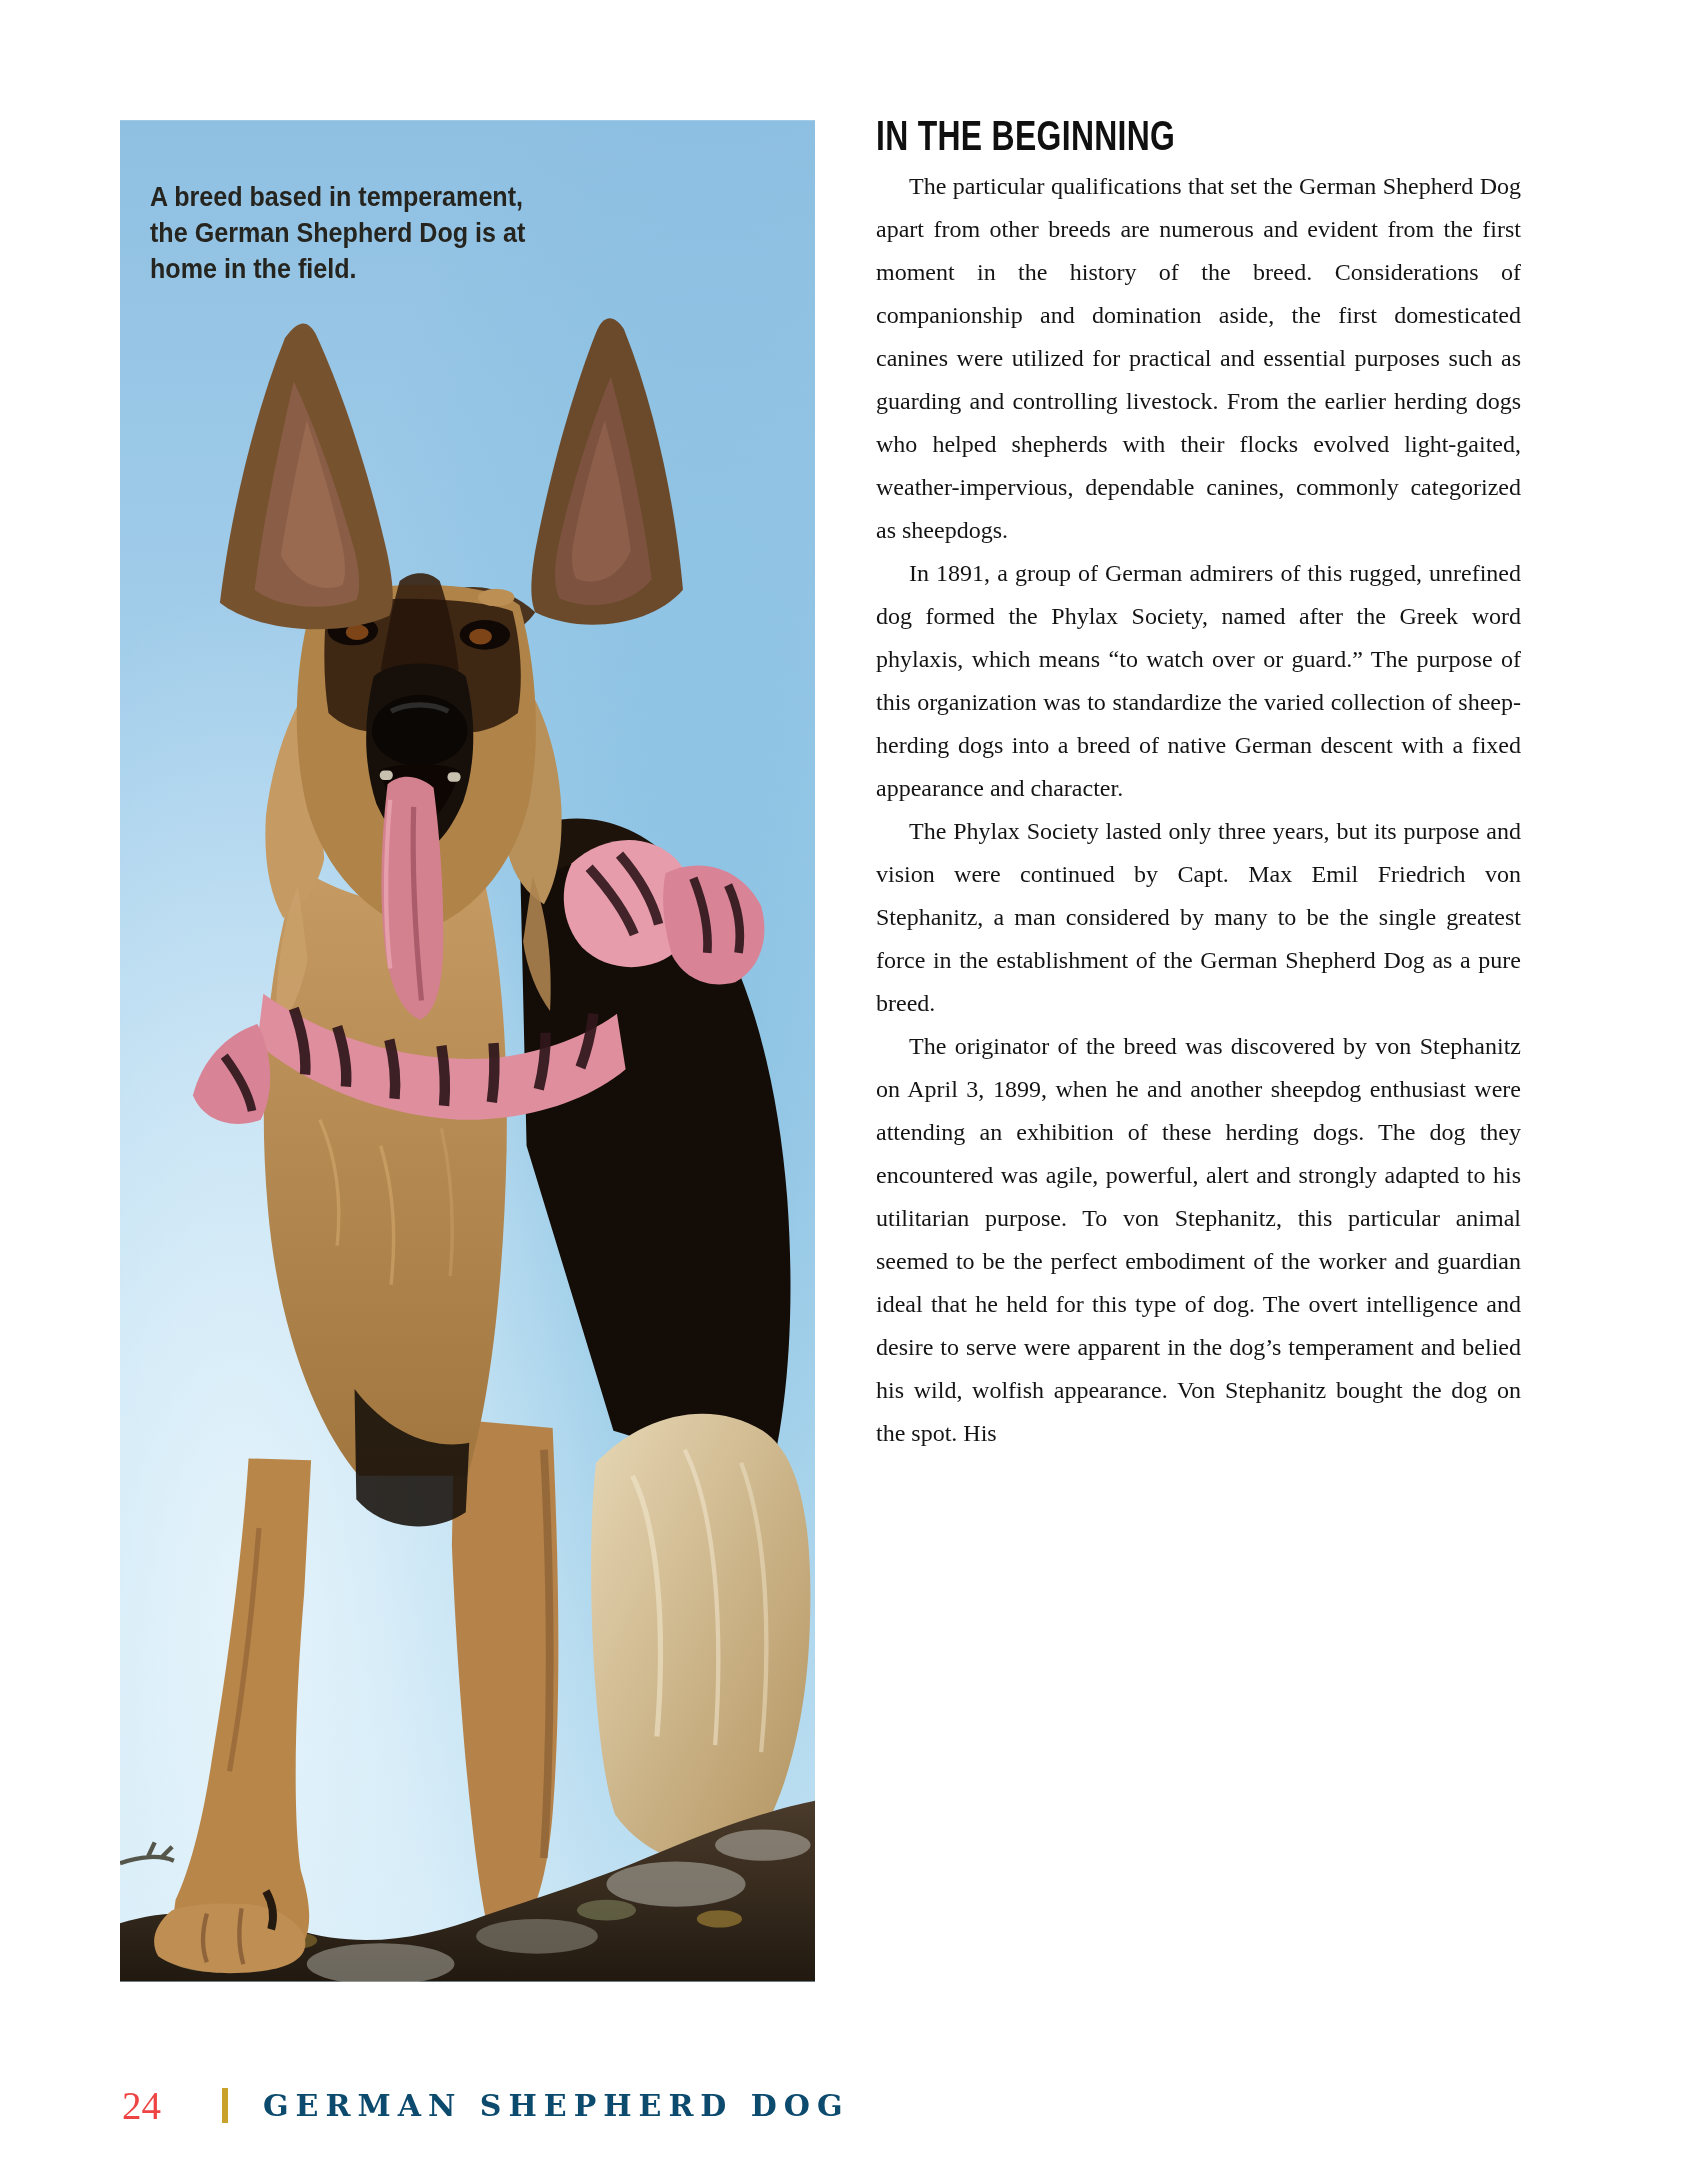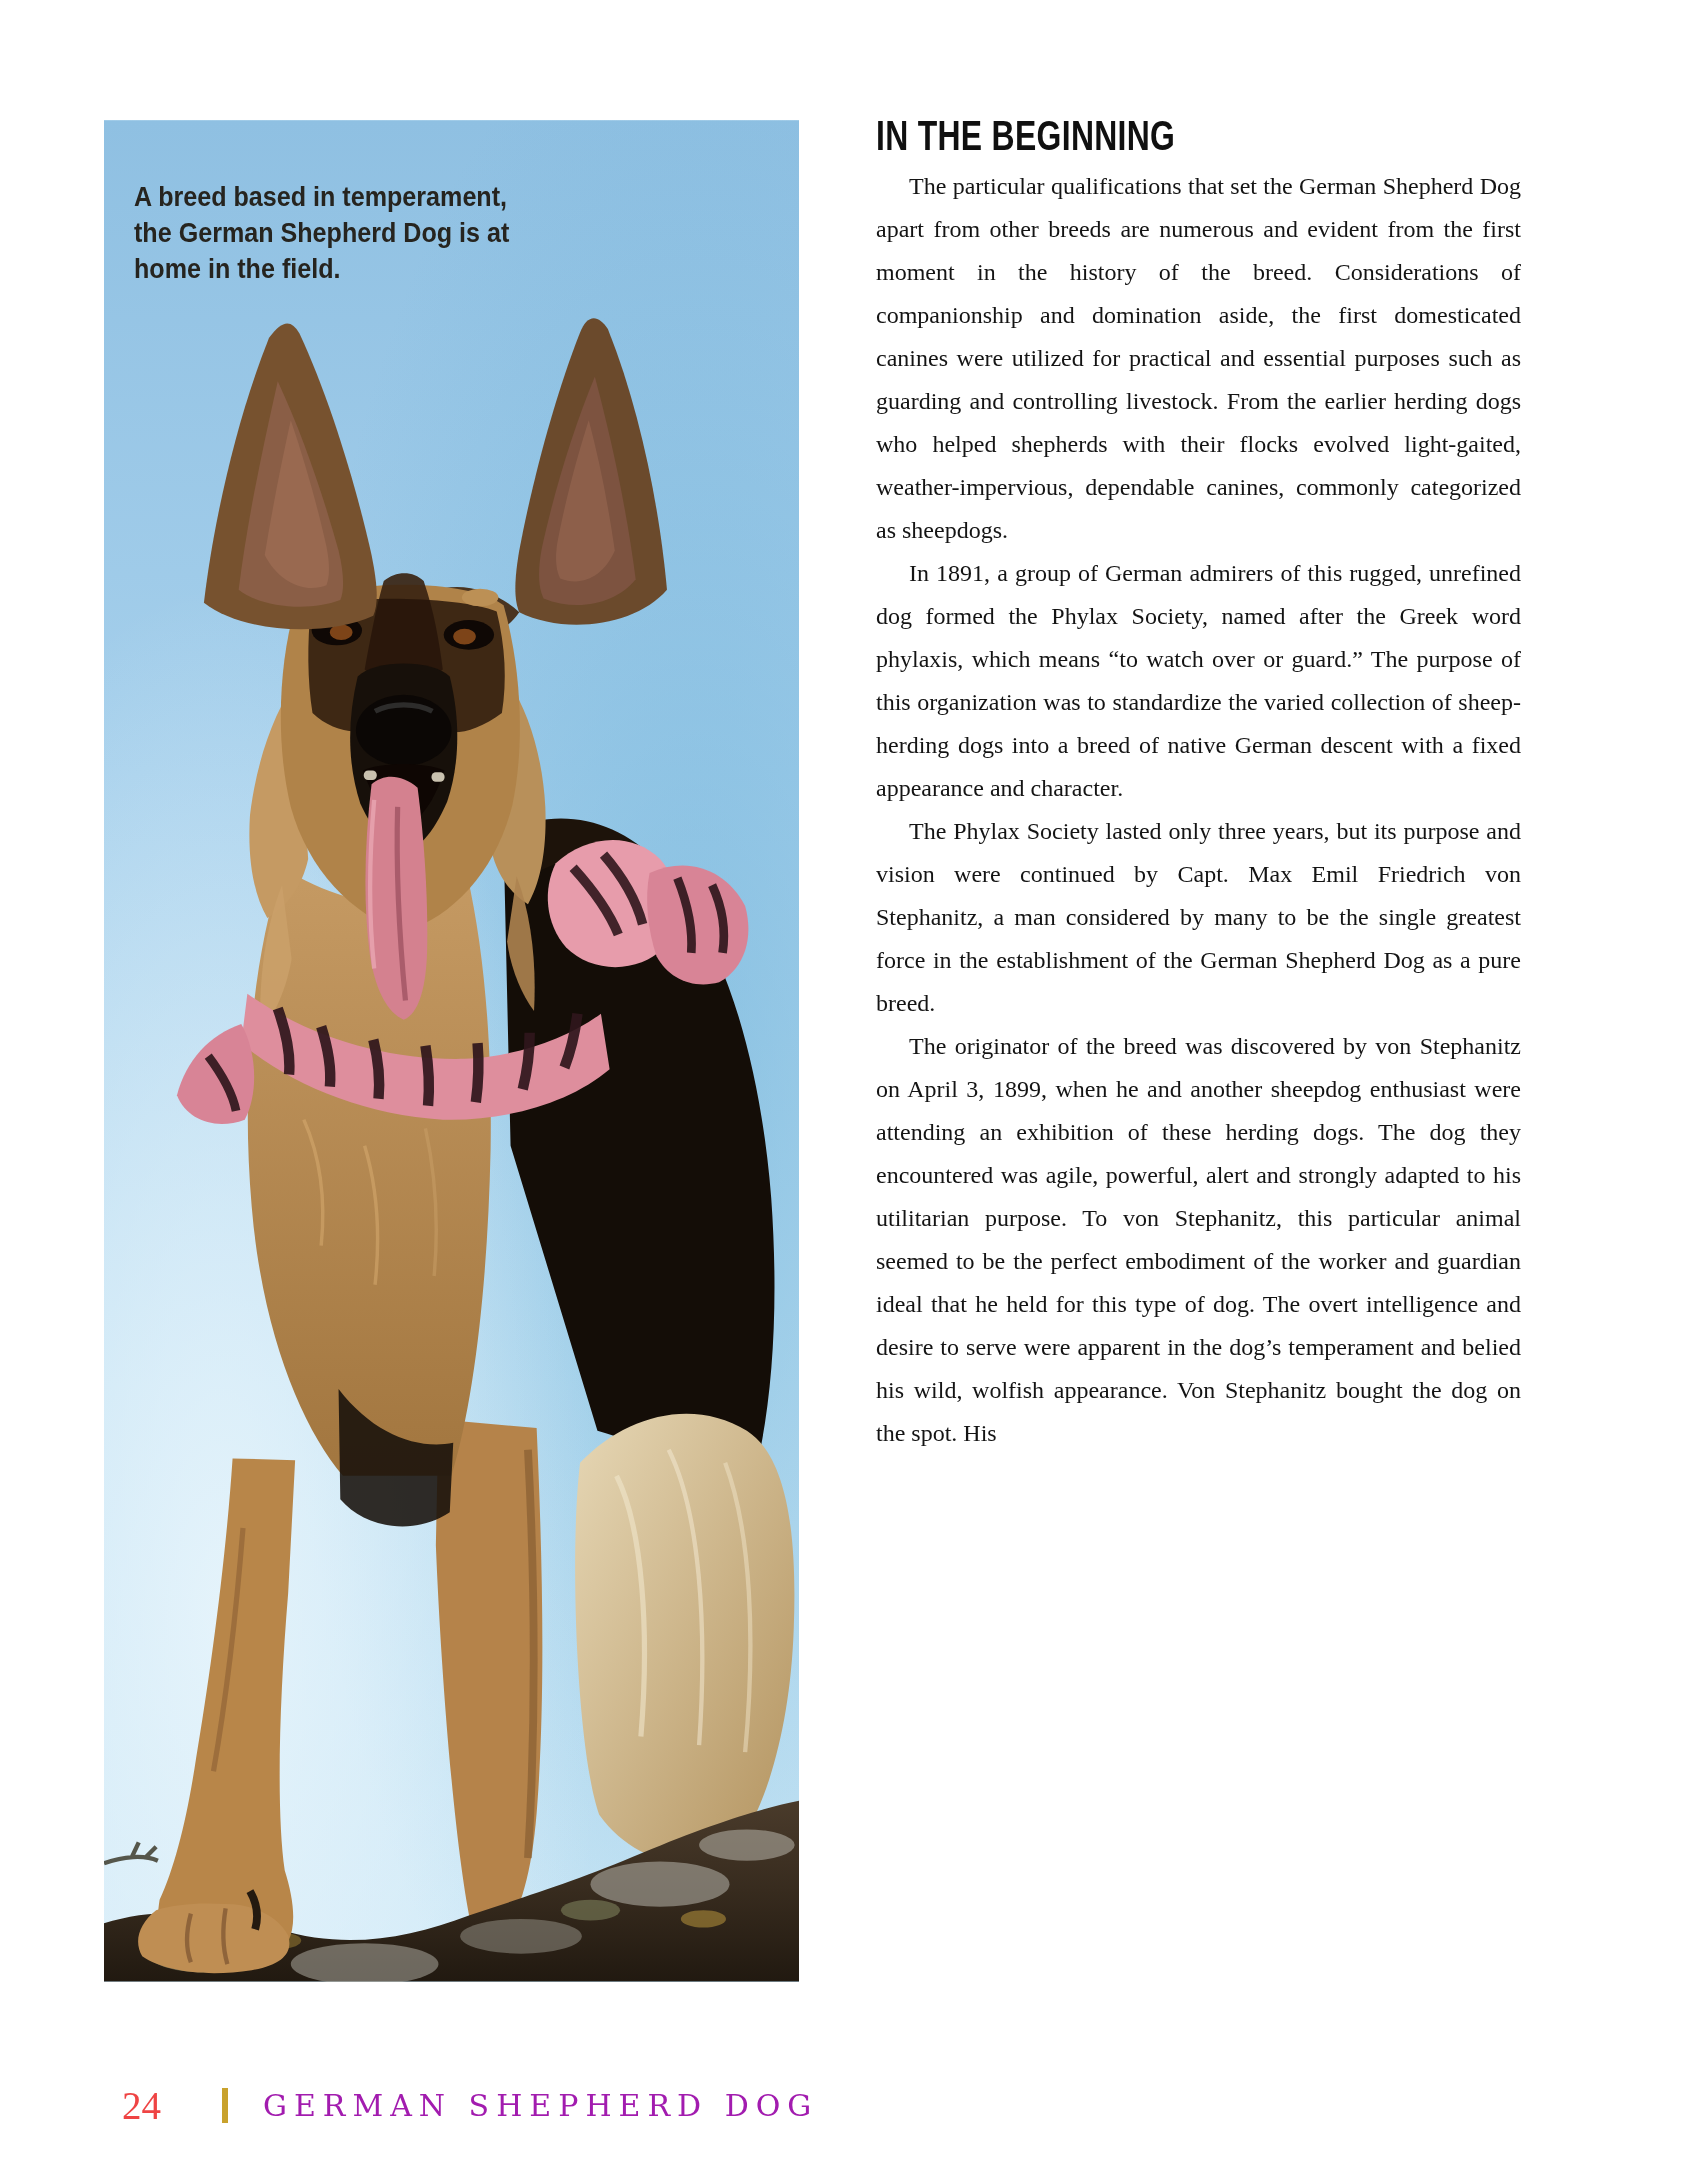--- a/index.html
+++ b/index.html
@@ -3,21 +3,21 @@
 <meta charset="utf-8">
 <style>
   html,body{margin:0;padding:0;}
   body{
     width:1691px;height:2174px;position:relative;background:#ffffff;
     font-family:"Liberation Serif", serif;overflow:hidden;
   }
 
   
   .photo-frame{
-    position:absolute;left:104px;top:120px;width:695px;height:1862px;
+    position:absolute;left:120px;top:120px;width:695px;height:1862px;
     overflow:hidden;background:#aed4ec;
   }
   .photo-frame svg{position:absolute;left:0;top:0;display:block;}
   .photo-caption{
     position:absolute;left:29.5px;top:59px;width:452px;
     font-family:"Liberation Sans", sans-serif;font-weight:bold;
     font-size:27px;line-height:36px;color:#26241f;
     transform:scaleX(0.93);transform-origin:left top;
   }
   .photo-caption span{display:block;}
@@ -32,22 +32,22 @@
   .article p{
     margin:0;font-size:24px;line-height:43px;text-align:justify;
     text-indent:33px;hyphens:none;
   }
 
   
   .footer{position:absolute;left:122px;top:2079px;height:52px;display:flex;align-items:center;}
   .page-num{font-family:"Liberation Serif", serif;font-size:39px;color:#ef4444;}
   .footer-bar{width:6px;height:35px;background:#c9a22c;margin:0 35px 0 61px;}
   .book-title{
-    font-family:"DejaVu Serif", serif;font-weight:normal;font-size:30px;
-    letter-spacing:7px;color:#a21caf;
+    font-family:"DejaVu Serif", serif;font-weight:bold;font-size:30px;
+    letter-spacing:7px;color:#0c4a6e;
   }
 </style>
 </head>
 <body>
 
 <figure class="photo-frame" style="margin:0">
   <svg width="695" height="1862" viewBox="0 0 800 2142">
     <defs>
       <linearGradient id="skyGrad" x1="0" y1="0" x2="0" y2="1">
         <stop offset="0" stop-color="#8fc0e2"></stop>

